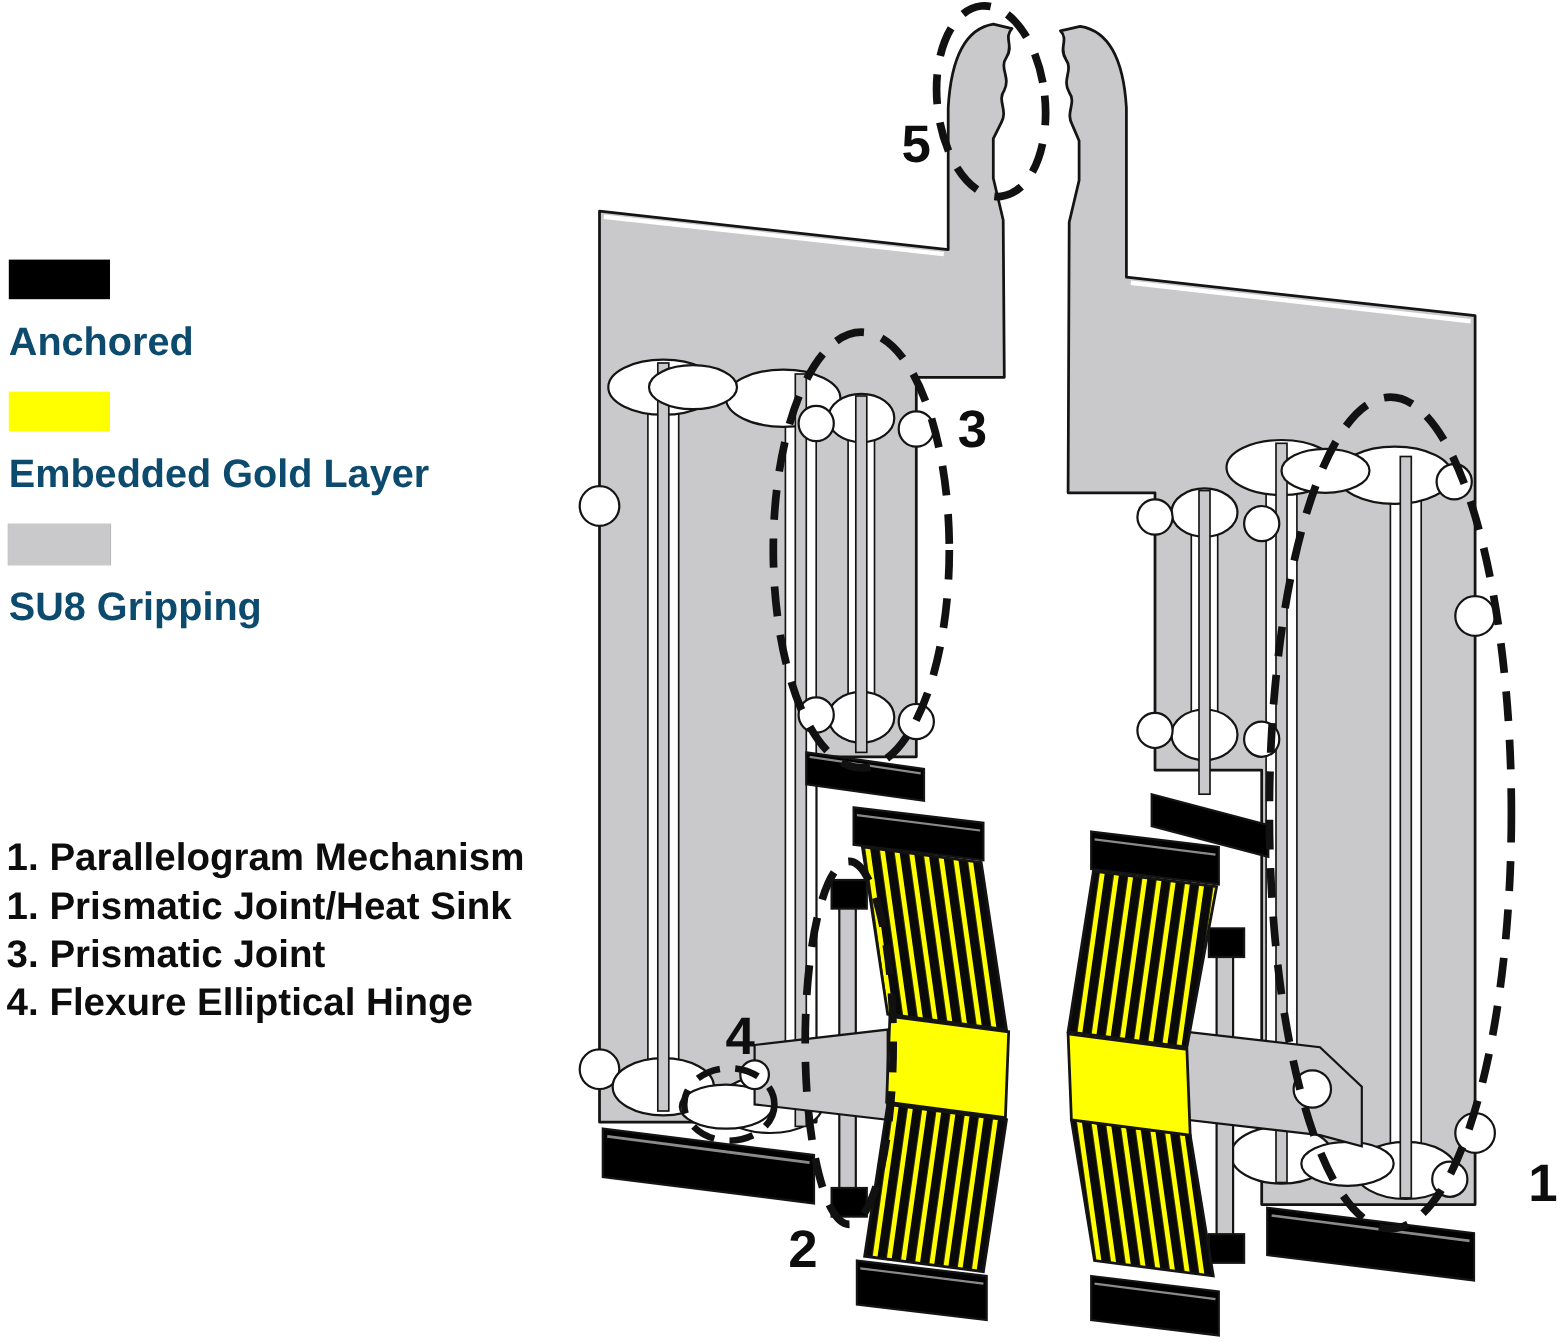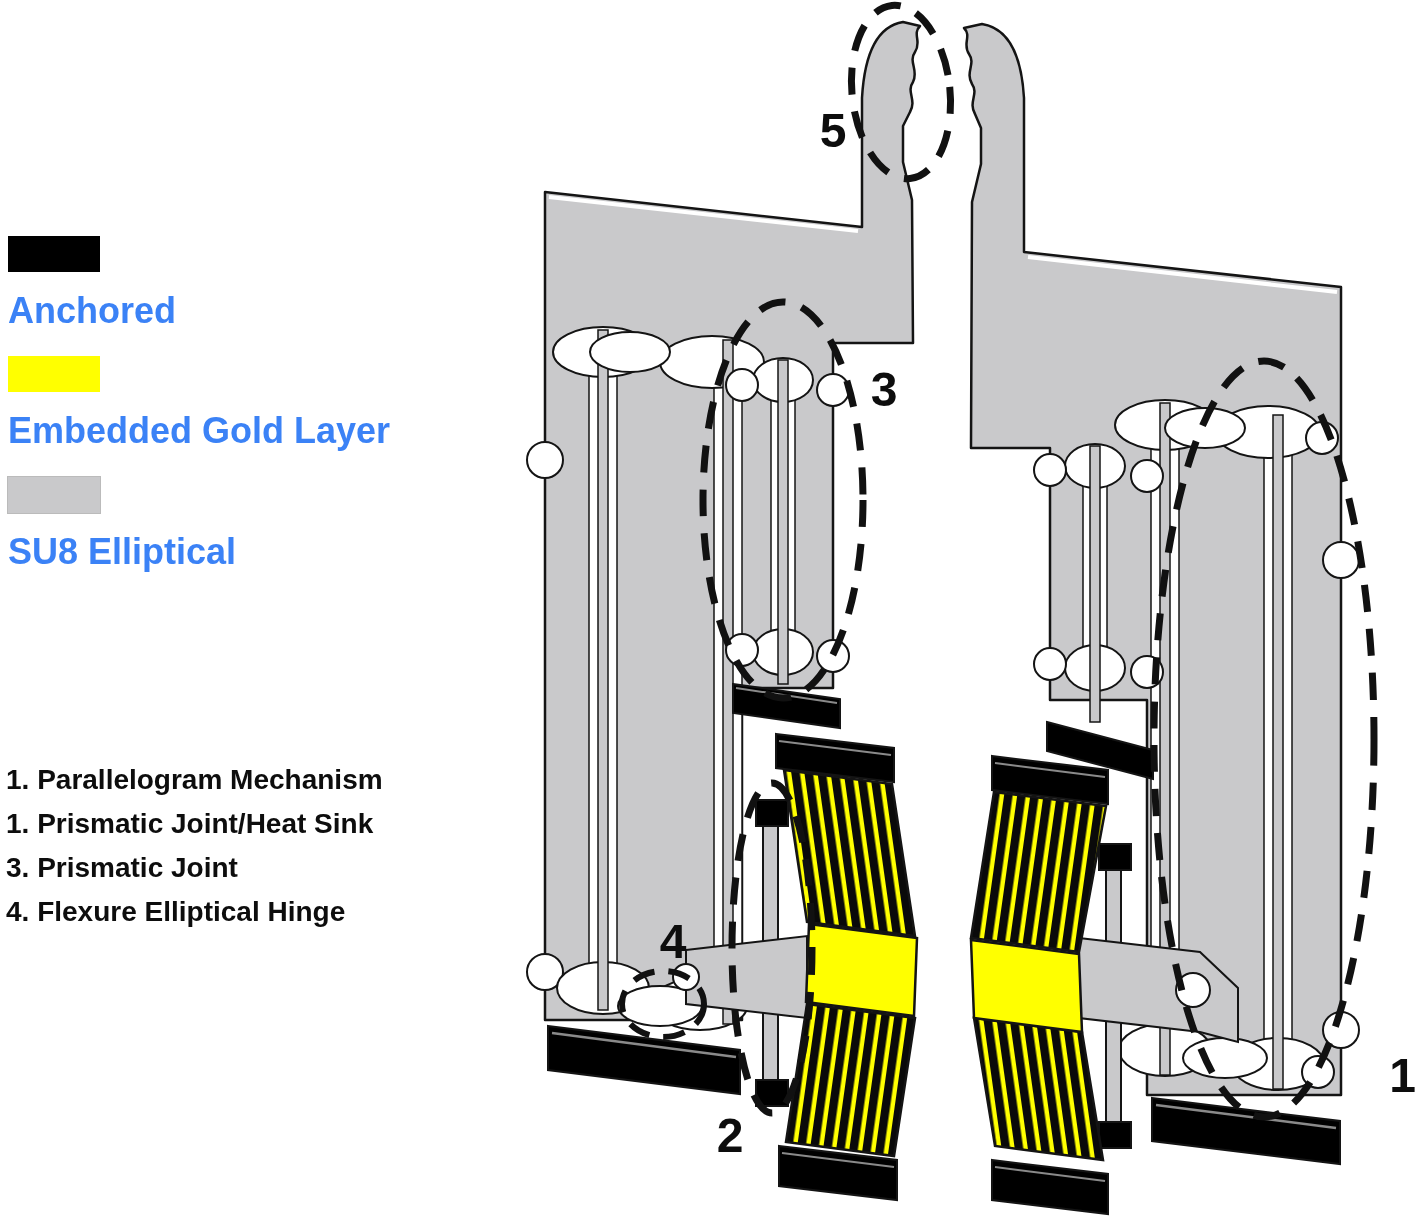--- a/index.html
+++ b/index.html
@@ -2,24 +2,24 @@
 <html><head>
 <meta charset="utf-8">
 <style>
   html,body{margin:0;padding:0;background:#ffffff;}
   .page{position:relative;width:1418px;height:1220px;background:#ffffff;overflow:hidden;
         font-family:"Liberation Sans", sans-serif;}
   .diagram{position:absolute;left:0;top:0;width:1418px;height:1220px;}
   .legend{position:absolute;left:8px;top:236px;width:460px;}
   .legend-row{position:absolute;left:0;}
   .legend-row .swatch{width:92px;height:36px;border:0;}
-  .legend-row .legend-label{margin-top:18px;font-size:36px;font-weight:bold;color:#3b82f6;
+  .legend-row .legend-label{margin-top:18px;font-size:36px;font-weight:bold;color:#0c4a6e;
         letter-spacing:0px;white-space:nowrap;}
   .component-list{position:absolute;left:6px;top:758px;width:540px;}
-  .component-list .list-line{font-size:28px;font-weight:bold;color:#0d0d0d;line-height:44px;white-space:nowrap;}
+  .component-list .list-line{font-size:35px;font-weight:bold;color:#0d0d0d;line-height:44px;white-space:nowrap;}
   text.marker{font-size:48px;font-weight:bold;fill:#0d0d0d;}
 </style>
 </head>
 <body>
 
 <div class="page">
 
   <svg class="diagram" viewBox="0 0 1418 1220" xmlns="http://www.w3.org/2000/svg">
     <defs>
       <pattern id="patL1" patternUnits="userSpaceOnUse" width="13" height="40" patternTransform="rotate(-8)">
@@ -196,21 +196,21 @@
     <div class="legend-row" style="top:0px">
       <div class="swatch" style="background: rgb(0, 0, 0);"></div>
       <div class="legend-label">Anchored</div>
     </div>
     <div class="legend-row" style="top:120px">
       <div class="swatch" style="background: rgb(255, 255, 0);"></div>
       <div class="legend-label">Embedded Gold Layer</div>
     </div>
     <div class="legend-row" style="top:241px">
       <div class="swatch" style="background: rgb(201, 201, 203); outline: rgb(187, 187, 187) solid 1px;"></div>
-      <div class="legend-label">SU8 Elliptical</div>
+      <div class="legend-label">SU8 Gripping</div>
     </div>
   </div>
 
   <div class="component-list">
       <div class="list-line">1. Parallelogram Mechanism</div>
       <div class="list-line">1. Prismatic Joint/Heat Sink</div>
       <div class="list-line">3. Prismatic Joint</div>
       <div class="list-line">4. Flexure Elliptical Hinge</div>
     </div>
 

